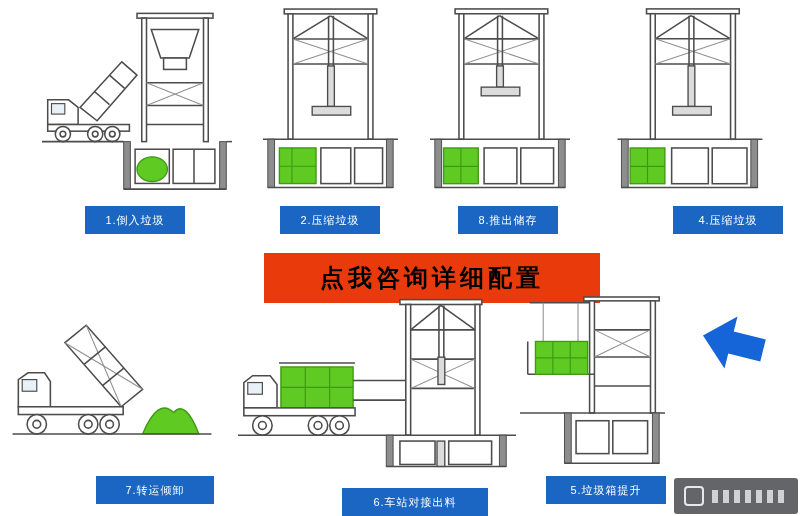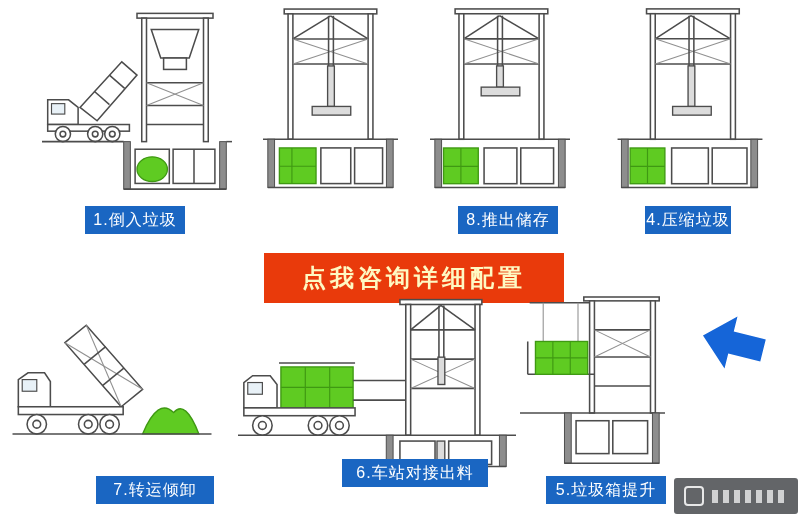--- a/index.html
+++ b/index.html
@@ -3,25 +3,25 @@
 <meta charset="utf-8">
 <style>
   * { margin:0; padding:0; box-sizing:border-box; }
   body { background:#fff; font-family:"Liberation Sans", sans-serif; }
   .canvas { position:relative; width:800px; height:516px; background:#fff; overflow:hidden; }
   .diagram { position:absolute; }
   .diagram svg { width:100%; height:100%; display:block; }
   .step-label{
     position:absolute; height:28px; background:var(--blue,#1a66c2); color:#fff;
     display:flex; align-items:center; justify-content:center;
-    font-size:16px; letter-spacing:1px; white-space:nowrap;
+    font-size:11px; letter-spacing:1px; white-space:nowrap;
   }
   .banner{
-    position:absolute; left:264px; top:253px; width:300px; height:50px;
-    background:var(--red,#e93a0b); color:#fef9c3; display:flex; align-items:center;
+    position:absolute; left:264px; top:253px; width:336px; height:50px;
+    background:var(--red,#e93a0b); color:#000000; display:flex; align-items:center;
     justify-content:center; font-size:24px; font-weight:bold; letter-spacing:4px;
     cursor:pointer;
   }
   .arrow{ position:absolute; left:700px; top:314px; width:66px; height:58px; transform:rotate(14deg); }
   .arrow svg{ width:100%; height:100%; }
   .arrow-shape{ fill:var(--arrow,#1565d8); }
   .ln { stroke:#4c4c4c; stroke-width:1.6; fill:none; }
   .lt { stroke:#909090; stroke-width:1.1; fill:none; }
   .fw { fill:#ffffff; stroke:#4c4c4c; stroke-width:1.6; }
   .gray { fill:#dcdcdc; stroke:#4c4c4c; stroke-width:1.4; }
@@ -172,22 +172,23 @@
         <rect class="green" x="13" y="147" width="36" height="37"></rect>
         <line class="grid" x1="31" y1="147" x2="31" y2="184"></line>
         <line class="grid" x1="13" y1="166" x2="49" y2="166"></line>
         <rect class="ln" x="56" y="147" width="38" height="37"></rect>
         <rect class="ln" x="98" y="147" width="36" height="37"></rect>
       </g>
     </svg>
   </div>
 
   <div class="step-label" style="left:85px;top:206px;width:100px">1.倒入垃圾</div>
+  <div class="step-label" style="left:280px;top:206px;width:100px">2.压缩垃圾</div>
   <div class="step-label" style="left:458px;top:206px;width:100px">8.推出储存</div>
-  <div class="step-label" style="left:645px;top:206px;width:86px">4.压缩垃圾</div>
+  <div class="step-label" style="left:673px;top:206px;width:110px">4.压缩垃圾</div>
 
   <div class="banner">点我咨询详细配置</div>
 
   <div class="diagram" style="left:12px;top:300px;width:200px;height:165px">
     <svg viewBox="0 0 205 170">
       <g>
         <polygon class="fw" points="112,110 54,44 76,26 134,92"></polygon>
         <line class="lt" x1="112" y1="110" x2="76" y2="26"></line>
         <line class="lt" x1="54" y1="44" x2="134" y2="92"></line>
         <line class="ln" x1="93" y1="88" x2="115" y2="70"></line>
@@ -284,21 +285,21 @@
         <rect class="wall" x="46" y="120" width="7" height="52"></rect>
         <rect class="wall" x="137" y="120" width="7" height="52"></rect>
         <line class="ln" x1="46" y1="172" x2="144" y2="172" stroke-width="2.4"></line>
         <rect class="ln" x="58" y="128" width="34" height="34"></rect>
         <rect class="ln" x="96" y="128" width="36" height="34"></rect>
       </g>
     </svg>
   </div>
 
   <div class="step-label" style="left:96px;top:476px;width:118px">7.转运倾卸</div>
-  <div class="step-label" style="left:342px;top:459px;width:146px">6.车站对接出料</div>
+  <div class="step-label" style="left:342px;top:488px;width:146px">6.车站对接出料</div>
   <div class="step-label" style="left:546px;top:476px;width:120px">5.垃圾箱提升</div>
 
   <div class="arrow">
     <svg viewBox="0 0 64 56">
       <polygon class="arrow-shape" points="2,28 30,2 30,17 62,17 62,39 30,39 30,54"></polygon>
     </svg>
   </div>
 
   <div class="watermark">
     <span class="wm-icon"></span>

